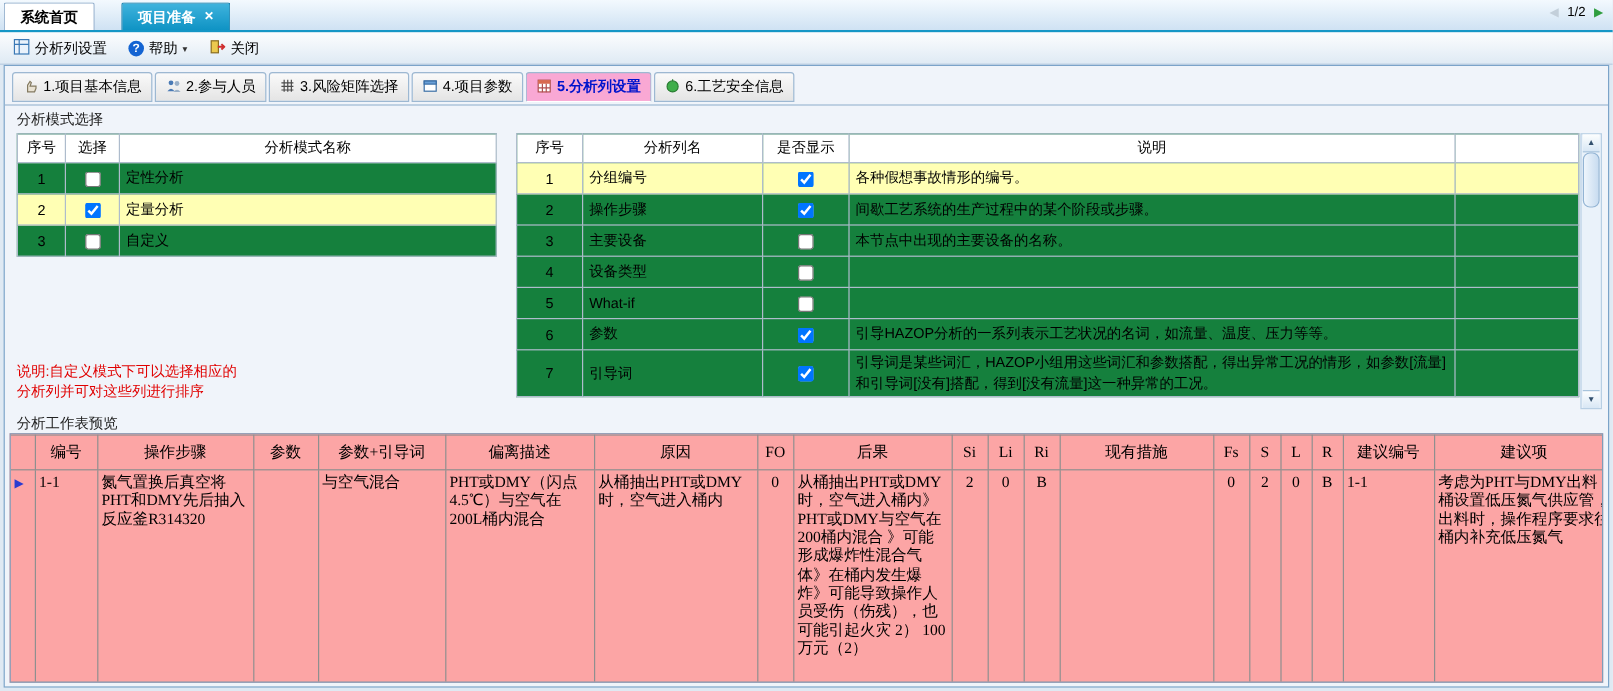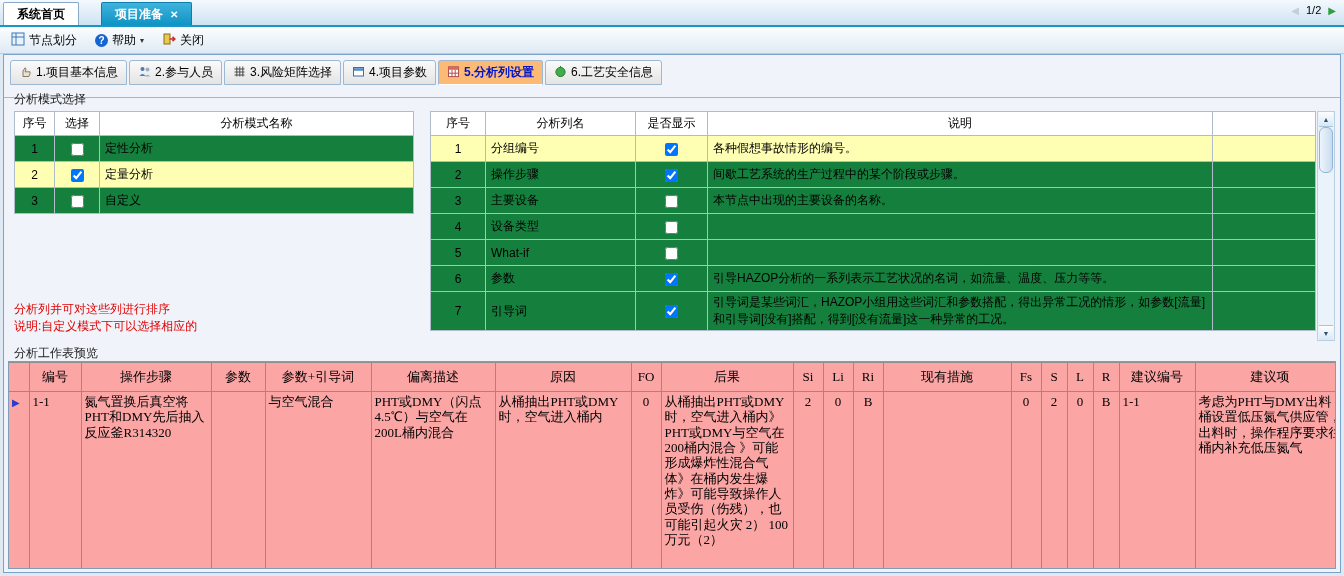--- a/index.html
+++ b/index.html
@@ -25,25 +25,25 @@
            display:flex;align-items:center;padding:0 4px;gap:4px;}
   .tbtn{display:flex;align-items:center;gap:4px;padding:3px 7px;border-radius:2px;cursor:default;}
   .qicon{display:inline-flex;width:13px;height:13px;border-radius:50%;background:#1464d2;color:#fff;
          font-size:10px;font-weight:bold;align-items:center;justify-content:center;}
   .drop{font-size:8px;color:#333;}
 
   
   .main{position:absolute;top:54px;left:3px;right:3px;bottom:3px;
         border:1px solid #7ba3c9;background:#f0f4fa;}
   .navbar{height:26px;border-bottom:1px solid #9db8d2;display:flex;align-items:flex-end;
-          padding:3px 4px 13px 6px;gap:2px;}
+          padding:3px 4px 3px 6px;gap:2px;}
   .ntab{display:flex;align-items:center;gap:4px;padding:3px 8px 3px;margin-bottom:-1px;
         border:1px solid #9db8d2;border-radius:3px 3px 0 0;
         background:linear-gradient(#fafafa,#e4e4e4);cursor:default;}
-  .ntab.active{background:#fdba74;color:#0014cc;font-weight:bold;border-bottom:1px solid #fff;}
+  .ntab.active{background:#f9a8d4;color:#0014cc;font-weight:bold;border-bottom:1px solid #fff;}
   .seclabel{position:absolute;color:#222;}
 
   
   .grid{position:absolute;border-collapse:collapse;background:#15803d;font-size:12px;}
   .grid th,.grid td{border:1px solid #aebccc;padding:2px 5px;}
   .grid th{height:19px;text-align:center;font-weight:normal;background:#fff;}
   .grid td{height:21px;}
   .grid td.c{text-align:center;}
   .grid tr.hl td{background:#ffffb4;}
   .grid input[type=checkbox]{width:13px;height:13px;margin:0;vertical-align:middle;}
@@ -92,21 +92,21 @@
 </div>
 
 <div class="toolbar">
   <div class="tbtn">
     <span class="icn">
       <svg width="14" height="14">
           <rect x="1" y="1" width="12" height="12" fill="#eaf2fb" stroke="#3a78b5"></rect>
           <path d="M1 5 H13 M5 1 V13" stroke="#3a78b5" fill="none"></path>
         </svg>
     </span>
-    <span>节点划分</span>
+    <span>分析列设置</span>
   </div>
   <div class="tbtn">
     <span class="qicon">?</span>
     <span>帮助</span>
     <span class="drop">▾</span>
   </div>
   <div class="tbtn">
     <span class="icn">
       <svg width="14" height="14">
           <rect x="2" y="2" width="6" height="10" fill="#ecc94e" stroke="#8a6d1f"></rect>
@@ -205,22 +205,22 @@
         </tr>
         <tr class="">
           <td class="c">3</td>
           <td class="c"><input type="checkbox" style=""></td>
           <td>自定义</td>
         </tr>
       </tbody>
   </table>
 
   <div class="note">
+    <div>说明:自定义模式下可以选择相应的</div>
     <div>分析列并可对这些列进行排序</div>
-    <div>说明:自定义模式下可以选择相应的</div>
   </div>
 
   <div class="colwrap">
     <table class="grid" style="left:0;top:0;width:886px;">
       <colgroup>
           <col style="width:55px">
           <col style="width:150px">
           <col style="width:72px">
           <col style="width:505px">
           <col>

